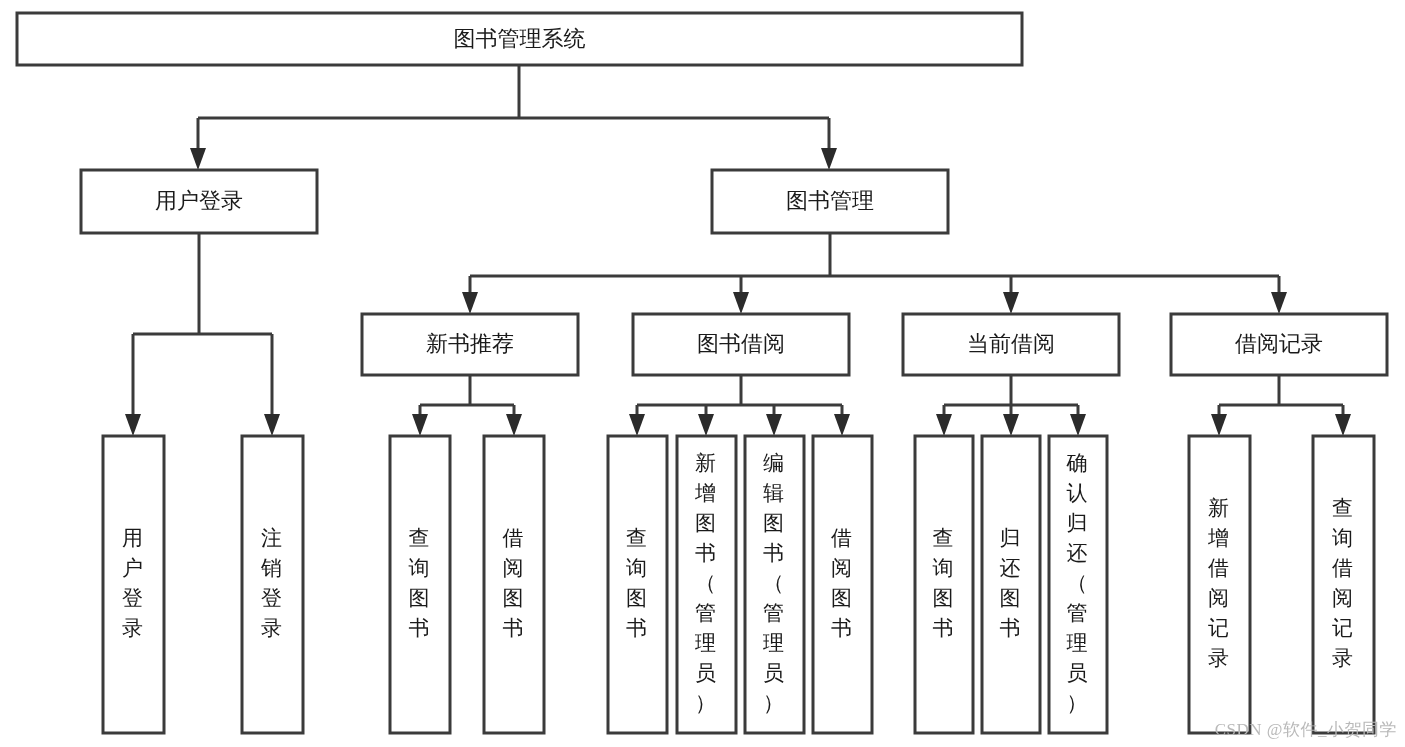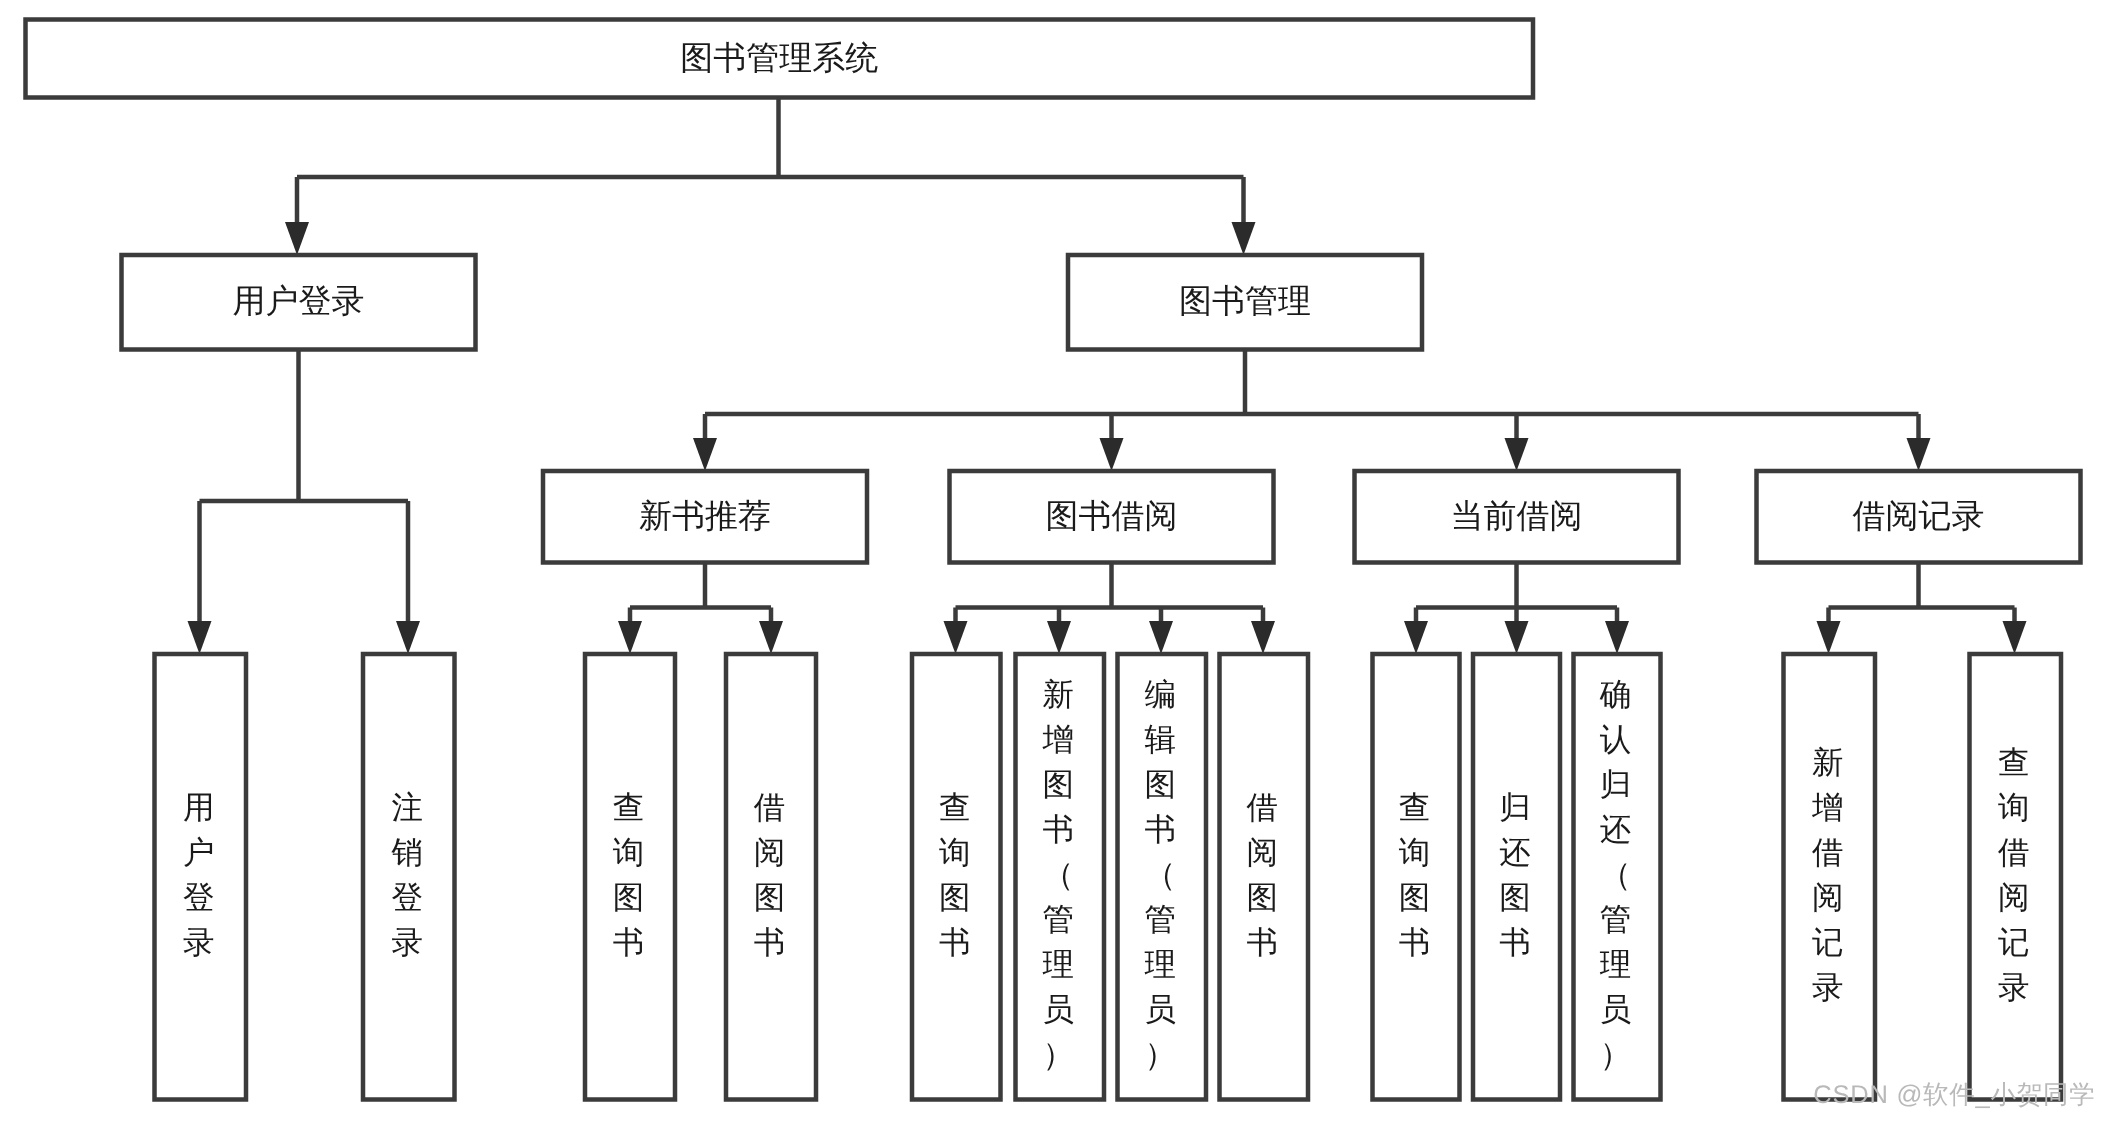--- a/index.html
+++ b/index.html
@@ -54,21 +54,21 @@
     letter-spacing: 2px;
     text-anchor: middle;
     dominant-baseline: middle;
   }
   .watermark {
     position: absolute;
     right: 8px;
     bottom: 6px;
     color: #b9b9b9;
     font-size: 17px;
-    font-family: Liberation Sans, sans-serif;
+    font-family: Liberation Serif, serif;
     letter-spacing: 0.5px;
     white-space: nowrap;
     pointer-events: none;
   }
 </style>
 </head>
 <body>
 
 <div id="diagram-root">
   <svg class="diagram" viewBox="0 0 1405 747" xmlns="http://www.w3.org/2000/svg">

